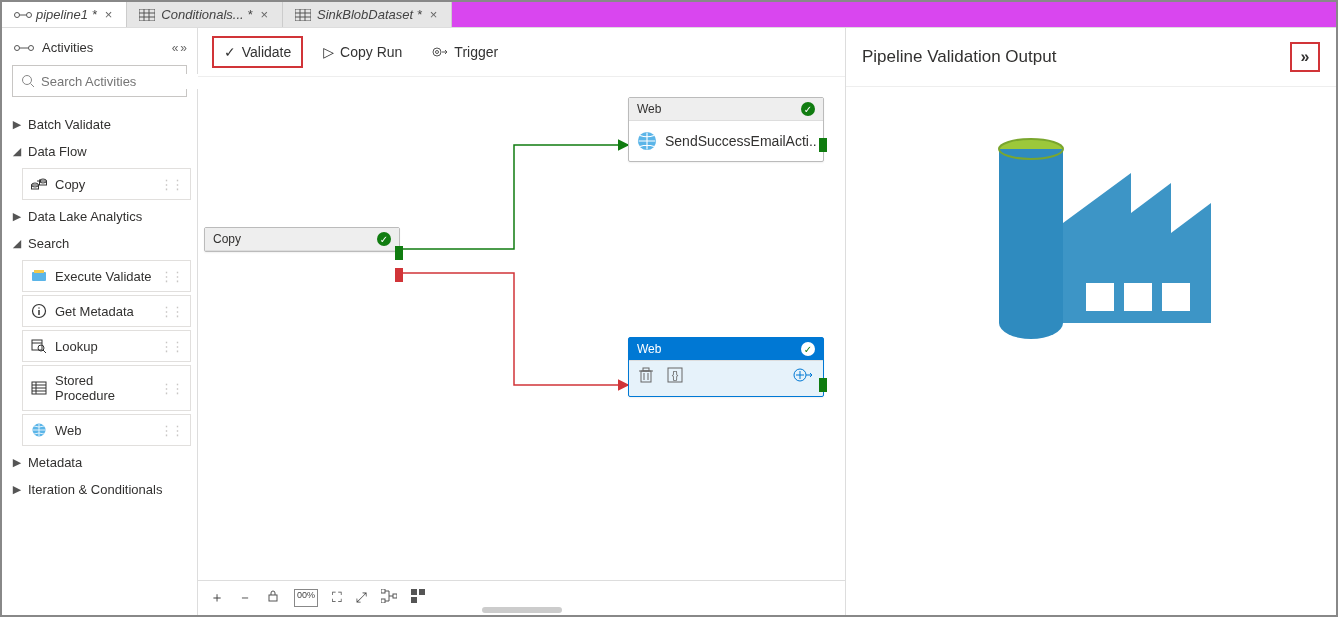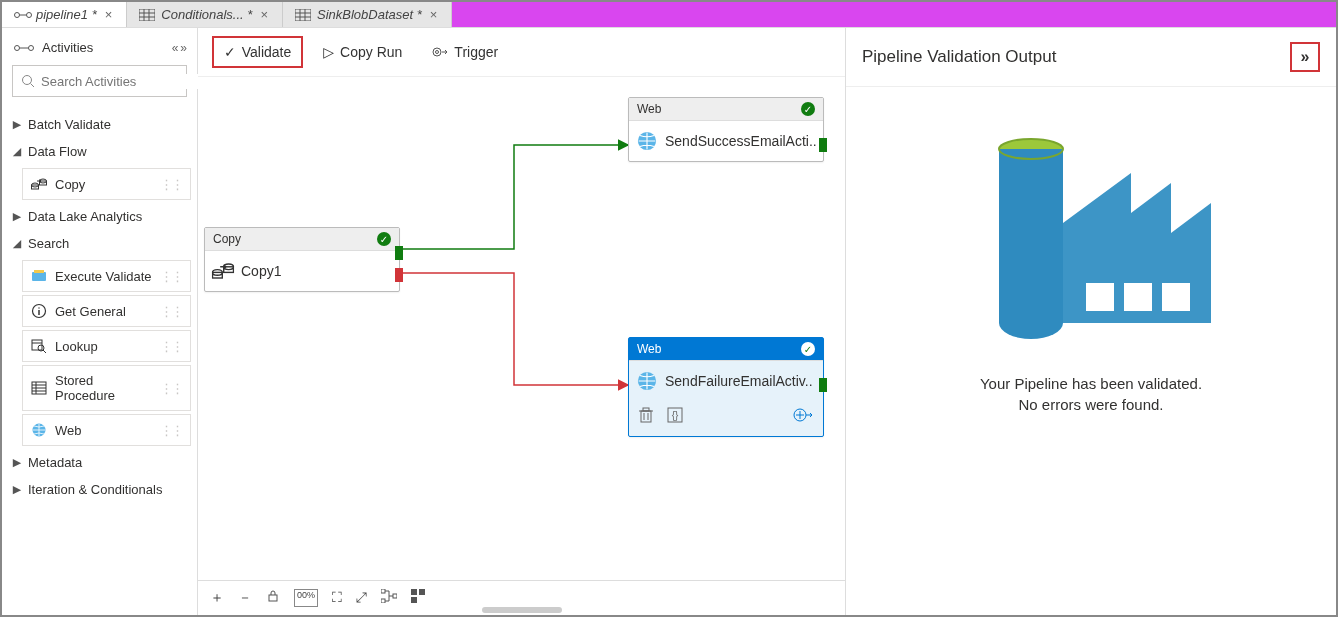--- a/index.html
+++ b/index.html
@@ -174,21 +174,21 @@
               <span class="grip">⋮⋮</span>
             </div>
             <div class="act-item">
               <span class="act-icon">
                 <svg width="16" height="16" viewBox="0 0 16 16">
                   <circle cx="8" cy="8" r="6.5" fill="none" stroke="#333" stroke-width="1.2"></circle>
                   <line x1="8" y1="4.5" x2="8" y2="5.5" stroke="#333" stroke-width="1.5"></line>
                   <line x1="8" y1="7" x2="8" y2="12" stroke="#333" stroke-width="1.5"></line>
                 </svg>
               </span>
-              <span>Get General</span>
+              <span>Get Metadata</span>
               <span class="grip">⋮⋮</span>
             </div>
             <div class="act-item">
               <span class="act-icon">
                 <svg width="16" height="16" viewBox="0 0 16 16">
                   <rect x="1" y="2" width="10" height="10" fill="none" stroke="#333"></rect>
                   <line x1="1" y1="5" x2="11" y2="5" stroke="#333"></line>
                   <circle cx="10" cy="10" r="3" fill="none" stroke="#333"></circle>
                   <line x1="12" y1="12" x2="15" y2="15" stroke="#333"></line>
                 </svg>
@@ -264,32 +264,20 @@
               </marker>
 </defs>
 <path d="M202 172 H316 V68 H430" fill="none" stroke="#107c10" stroke-width="1.5" marker-end="url(#ag)"></path>
 <path d="M202 196 H316 V308 H430" fill="none" stroke="#d13438" stroke-width="1.5" marker-end="url(#ar)"></path>
           </svg>
       <div class="node" style="left: 6px; top: 150px;">
             <div class="node-header">
               <span>Copy</span>
               <span class="ok"></span>
             </div>
-  <div class="node-body">
-              <span class="act-icon" style="transform:scale(1.4)">
-                <svg width="16" height="14" viewBox="0 0 16 14">
-                  <ellipse cx="4" cy="8" rx="3.5" ry="2" fill="none" stroke="#333"></ellipse>
-                  <rect x="0.5" y="8" width="7" height="4" fill="none" stroke="#333"></rect>
-                  <ellipse cx="12" cy="4" rx="3.5" ry="2" fill="none" stroke="#333"></ellipse>
-                  <rect x="8.5" y="4" width="7" height="4" fill="none" stroke="#333"></rect>
-                  <path d="M6 4 L10 4 M8.5 2.5 L10 4 L8.5 5.5" fill="none" stroke="#333"></path>
-                </svg>
-              </span>
-              <span>Copy1</span>
-            </div>
             <div class="port green" style="right: -4px; top: 18px;"></div>
             <div class="port red" style="right: -4px; top: 40px;"></div>
           </div>
           <div class="node" style="left: 430px; top: 20px;">
             <div class="node-header">
               <span>Web</span>
               <span class="ok"></span>
             </div>
   <div class="node-body">
               <span class="act-icon" style="transform:scale(1.4)">
@@ -299,29 +287,20 @@
                 </svg>
               </span>
               <span>SendSuccessEmailActi..</span>
             </div>
             <div class="port green" style="right: -4px; top: 40px;"></div>
           </div>
           <div class="node selected" style="left: 430px; top: 260px;">
             <div class="node-header">
               <span>Web</span>
               <span class="ok"></span>
-            </div>
-  <div class="node-body">
-              <span class="act-icon" style="transform:scale(1.4)">
-                <svg width="16" height="16" viewBox="0 0 16 16">
-                  <circle cx="8" cy="8" r="6.5" fill="#5bb5e8"></circle>
-                  <path d="M2 8 H14 M8 2 V14 M3 4 Q8 6 13 4 M3 12 Q8 10 13 12" fill="none" stroke="#fff" stroke-width="0.8"></path>
-                </svg>
-              </span>
-              <span>SendFailureEmailActiv..</span>
             </div>
             <div class="node-actions">
       <span><svg width="14" height="16" viewBox="0 0 14 16">
                   <rect x="2" y="4" width="10" height="11" fill="none" stroke="#666"></rect>
                   <line x1="5" y1="6" x2="5" y2="13" stroke="#666"></line>
                   <line x1="9" y1="6" x2="9" y2="13" stroke="#666"></line>
                   <line x1="0" y1="4" x2="14" y2="4" stroke="#666"></line>
                   <rect x="4" y="1" width="6" height="3" fill="none" stroke="#666"></rect>
                 </svg></span>
       <span><svg width="16" height="16" viewBox="0 0 16 16">
@@ -381,21 +360,17 @@
       <div class="panel-body">
         <svg class="factory-svg" viewBox="0 0 260 240">
           <ellipse cx="70" cy="36" rx="32" ry="10" fill="#9cc83a"></ellipse>
           <path d="M38 36 V210 a32 16 0 0 0 64 0 V36" fill="#2f8bbf"></path>
           <ellipse cx="70" cy="36" rx="32" ry="10" fill="none" stroke="#7aa62e" stroke-width="2"></ellipse>
           <path d="M102 210 H250 V90 L210 120 V70 L170 100 V60 L102 110 Z" fill="#3d95c6"></path>
           <rect x="125" y="170" width="28" height="28" fill="#fff"></rect>
           <rect x="163" y="170" width="28" height="28" fill="#fff"></rect>
           <rect x="201" y="170" width="28" height="28" fill="#fff"></rect>
         </svg>
-        <div class="msg">
-          <div>Your Pipeline has been validated.</div>
-          <div>No errors were found.</div>
-        </div>
       </div>
     </div>
 
   </div>
 </div>
 
 </body></html>

